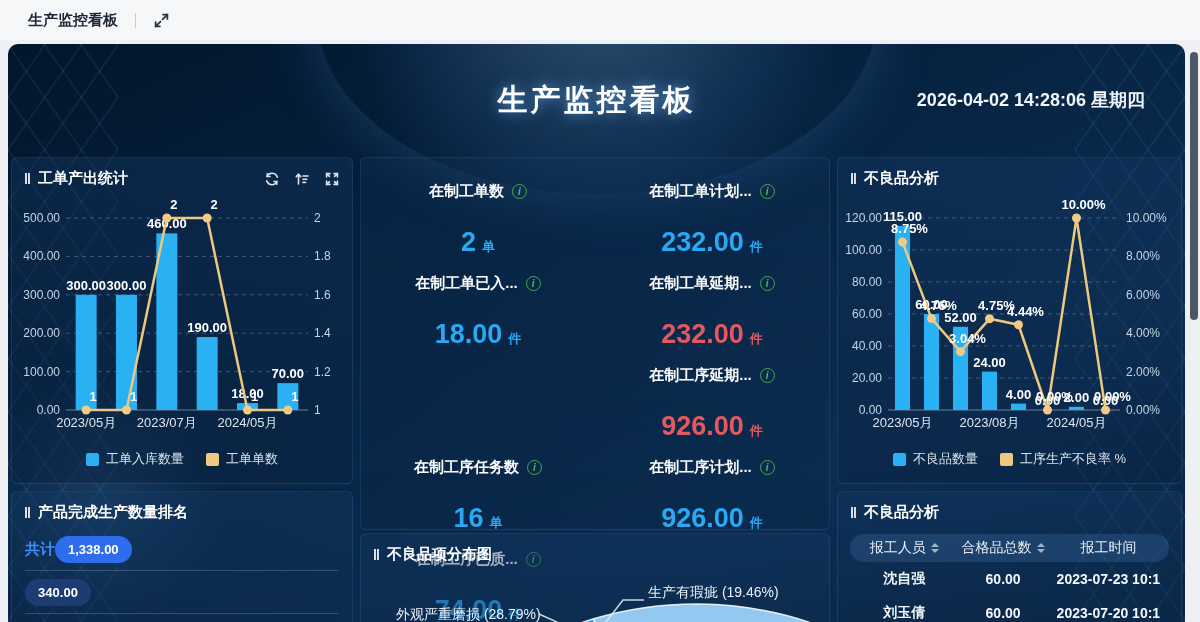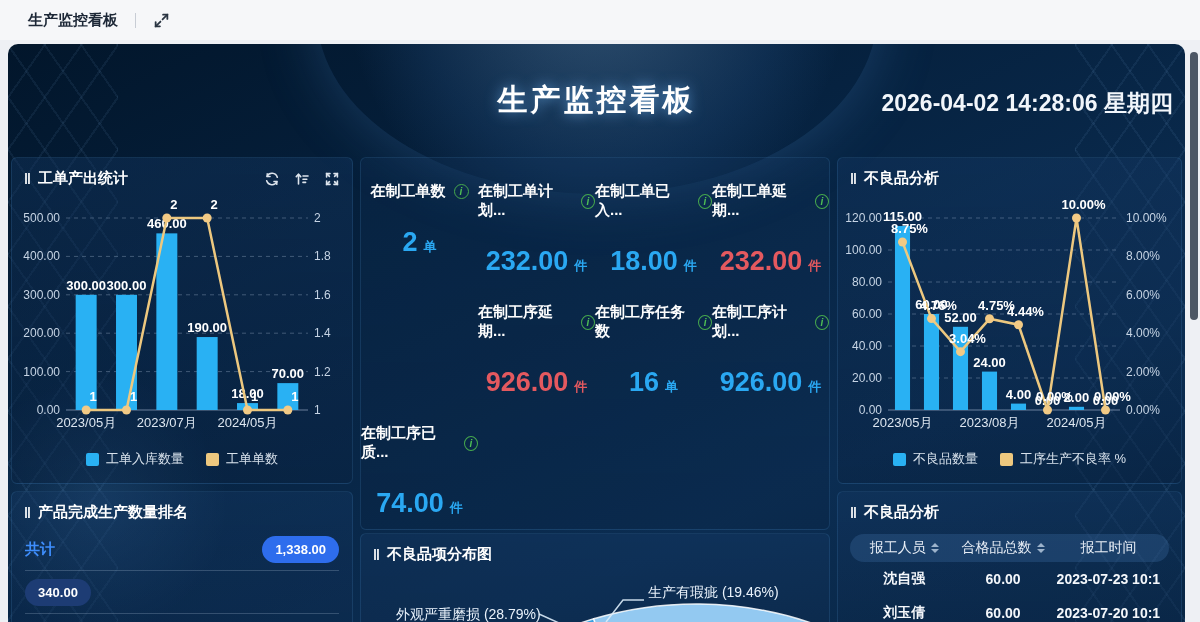--- a/index.html
+++ b/index.html
@@ -30,21 +30,21 @@
 
   
   .dash-header { position:absolute; left:0; top:0; right:0; height:110px; }
   .dash-header .planet { position:absolute; left:50%; top:-210px; transform:translateX(-50%);
     width:560px; height:360px; border-radius:50%; pointer-events:none;
     background:radial-gradient(circle at 50% 42%, rgba(150,200,245,.30), rgba(70,130,200,.14) 52%, transparent 72%);
     box-shadow:0 0 60px rgba(90,160,230,.25); }
   .dash-title { position:absolute; left:0; right:0; top:36px; text-align:center;
     font-size:30px; font-weight:bold; letter-spacing:3px; color:#fff;
     text-shadow:0 0 14px rgba(120,190,255,.7); }
-  .dash-datetime { position:absolute; right:12px; top:44px; font-size:23px; font-weight:bold; color:#f2f6fb; }
+  .dash-datetime { position:absolute; right:40px; top:44px; font-size:18px; font-weight:bold; color:#f2f6fb; }
 
   
   .panel { position:absolute; background:linear-gradient(180deg, rgba(22,58,102,.38), rgba(10,34,64,.42));
     border:1px solid rgba(90,160,225,.16); border-radius:6px; }
   .panel-title { display:flex; align-items:center; gap:7px; padding:11px 12px 4px 12px;
     font-size:15px; font-weight:bold; color:#fff; }
   .title-mark { font-weight:bold; font-size:14px; color:#fff; }
   .panel-toolbar { margin-left:auto; display:flex; gap:14px; align-items:center; }
   .panel-toolbar .p-icon { width:16px; height:16px; cursor:pointer; opacity:.95; }
 
@@ -59,37 +59,37 @@
   .chart-wrap { padding:0 6px; }
   svg text { font-family:"Liberation Sans","DejaVu Sans",sans-serif; }
   .tick  { fill:#c6d4e4; font-size:12px; }
   .xtick { fill:#dde6f0; font-size:13px; }
   .dlabel{ fill:#ffffff; font-size:13px; font-weight:bold; }
   .legend { display:flex; justify-content:center; gap:22px; margin-top:2px; }
   .legend-item { display:flex; align-items:center; gap:7px; font-size:13px; color:#d8e2ec; }
   .legend-swatch { width:13px; height:13px; border-radius:2px; }
 
   
-  .kpi-grid { display:grid; grid-template-columns:repeat(4,1fr); grid-template-rows:repeat(3,1fr);
+  .kpi-grid { display:grid; grid-template-columns:repeat(2,1fr); grid-template-rows:repeat(3,1fr);
     height:100%; padding-top:8px; }
   .kpi-cell { display:flex; flex-direction:column; align-items:center; padding-top:16px; }
   .kpi-label-row { display:flex; align-items:center; gap:8px; font-size:15px; font-weight:bold; color:#fdfdfd; }
   .info-icon { width:15px; height:15px; border:1px solid #46a94d; border-radius:50%;
     color:#4fc055; font-size:10px; font-weight:bold; display:flex; align-items:center; justify-content:center;
     font-style:italic; cursor:pointer; }
   .kpi-value-row { margin-top:26px; display:flex; align-items:baseline; gap:6px; }
   .kpi-value { font-size:27px; font-weight:bold; }
   .kpi-value.blue { color:#2aa8f2; } .kpi-value.red { color:#e4595f; }
   .kpi-unit { font-size:13px; font-weight:bold; }
   .kpi-unit.blue { color:#2aa8f2; } .kpi-unit.red { color:#e4595f; }
 
   
   .rank-rows { padding:2px 13px 0 13px; }
-  .rank-row { height:43px; display:flex; align-items:center; justify-content:space-between;
-    border-bottom:1px solid rgba(200,220,240,.22);gap:18px; }
+  .rank-row { height:43px; display:flex; align-items:center; justify-content:flex-start;
+    border-bottom:1px solid rgba(200,220,240,.22); }
   .rank-label { font-size:15px; color:#eef3f9; }
   .rank-label.total { color:#3e8dfb; font-weight:bold; }
   .rank-pill { min-width:66px; text-align:center; padding:6px 13px; border-radius:15px;
     font-size:13px; font-weight:bold; color:#fff; background:#1d3c74; }
   .rank-pill.bright { background:#2e6ded; }
 
   
   .pie-svg { position:absolute; left:0; top:0; }
   .pie-label { position:absolute; font-size:14px; color:#e9f2fb; white-space:nowrap; }
 

